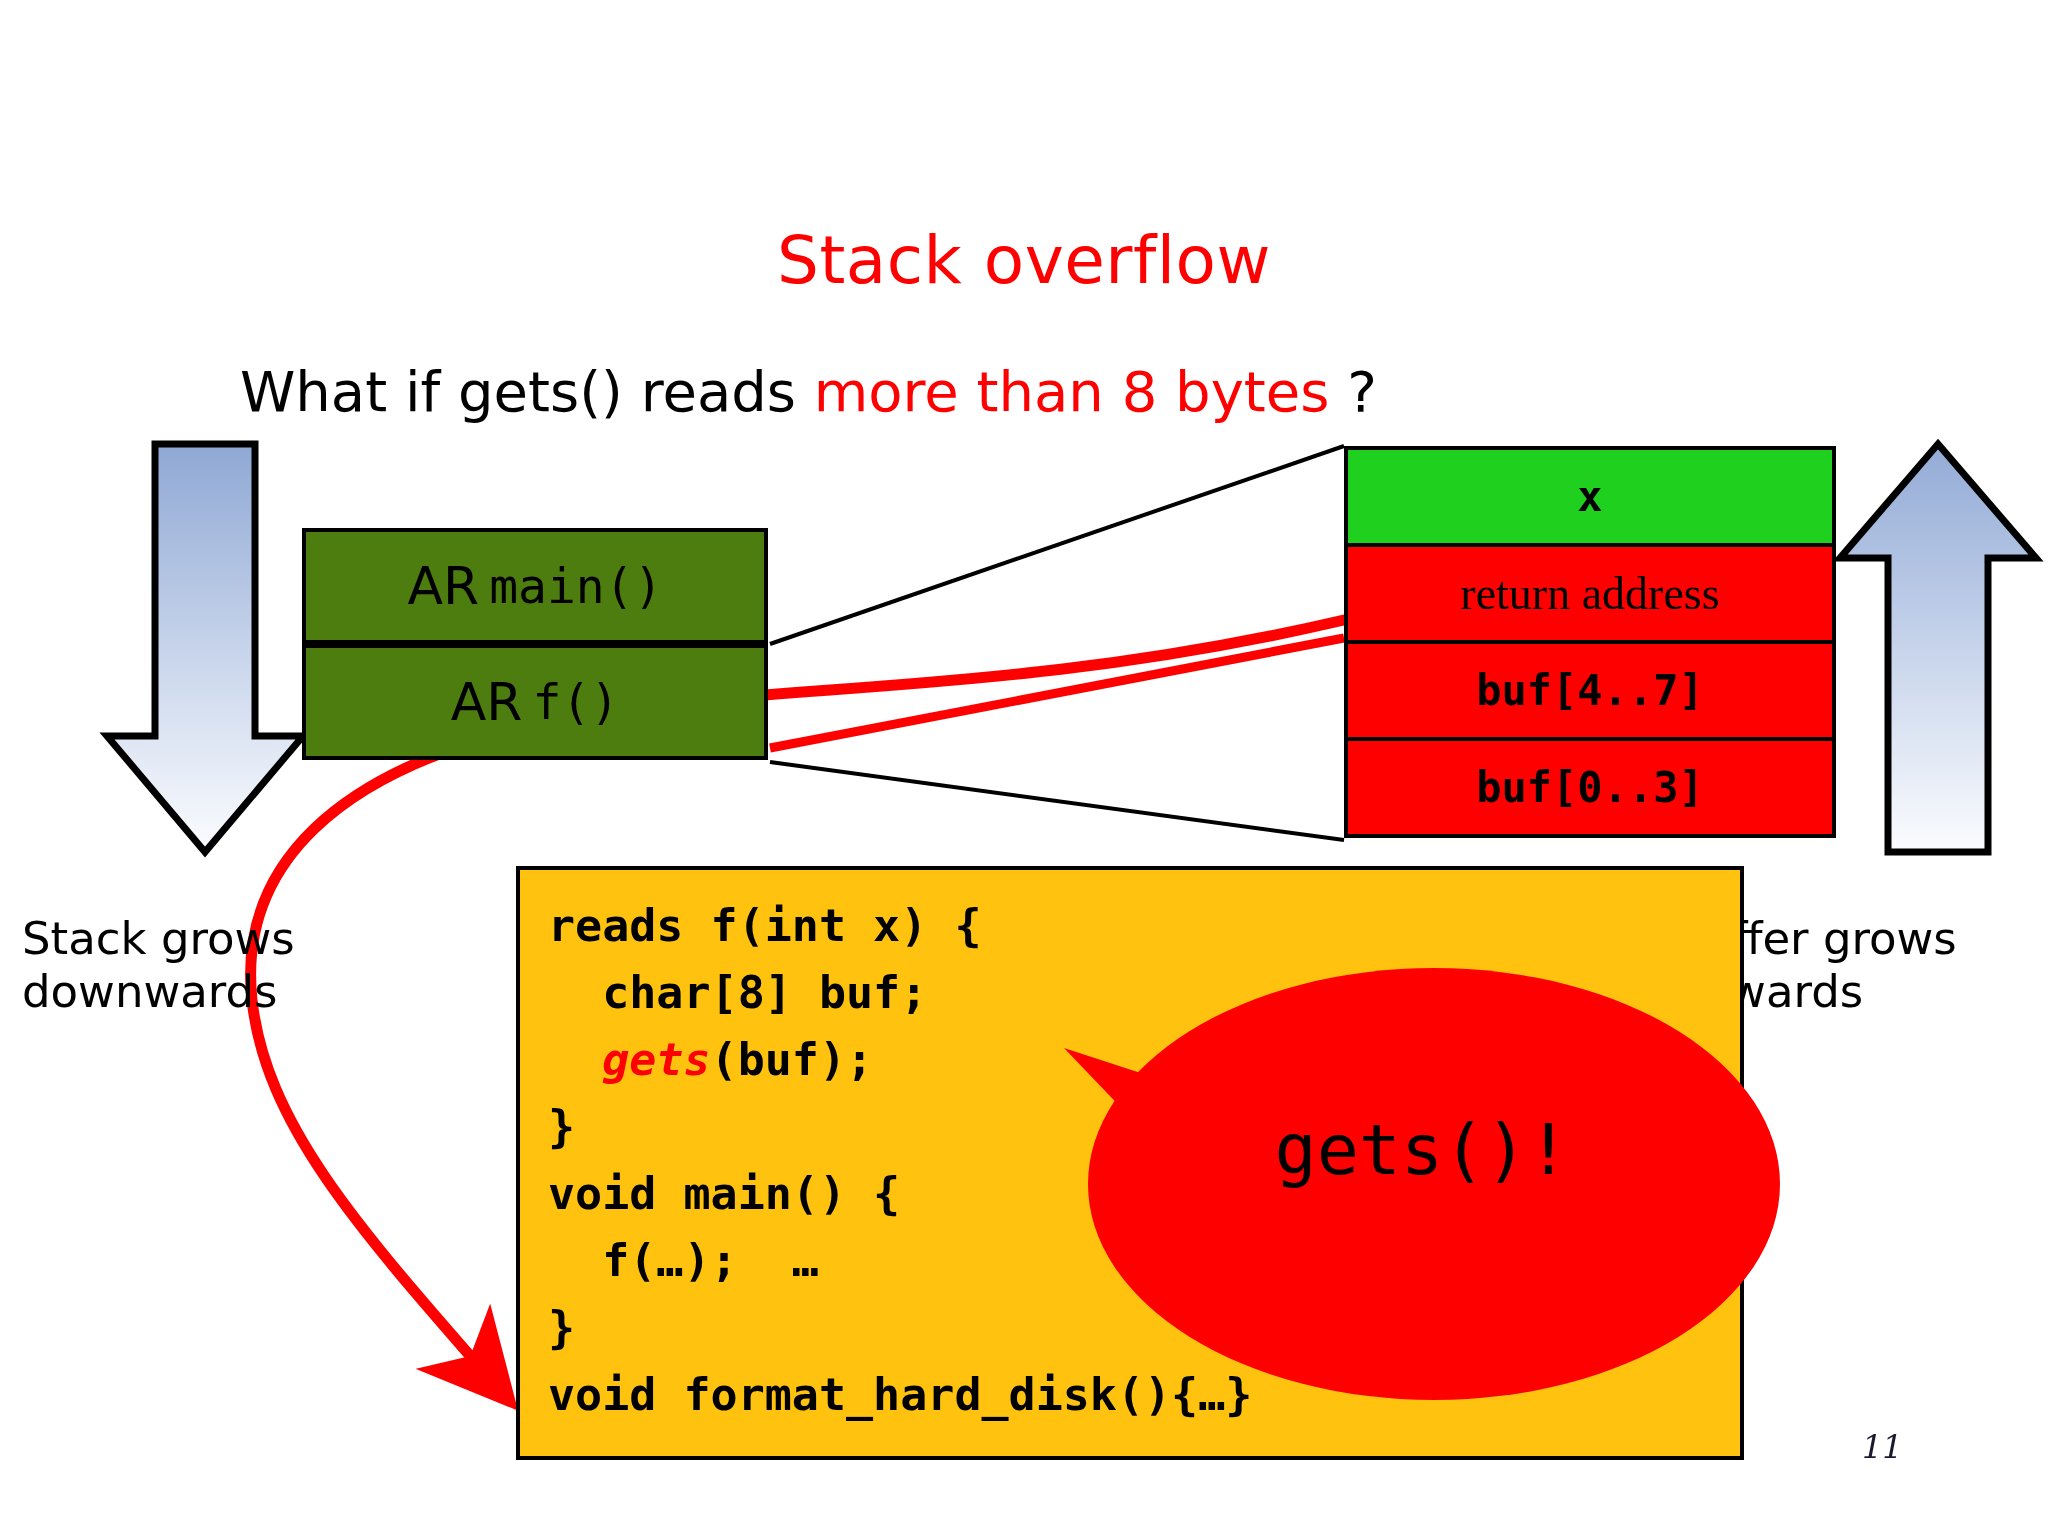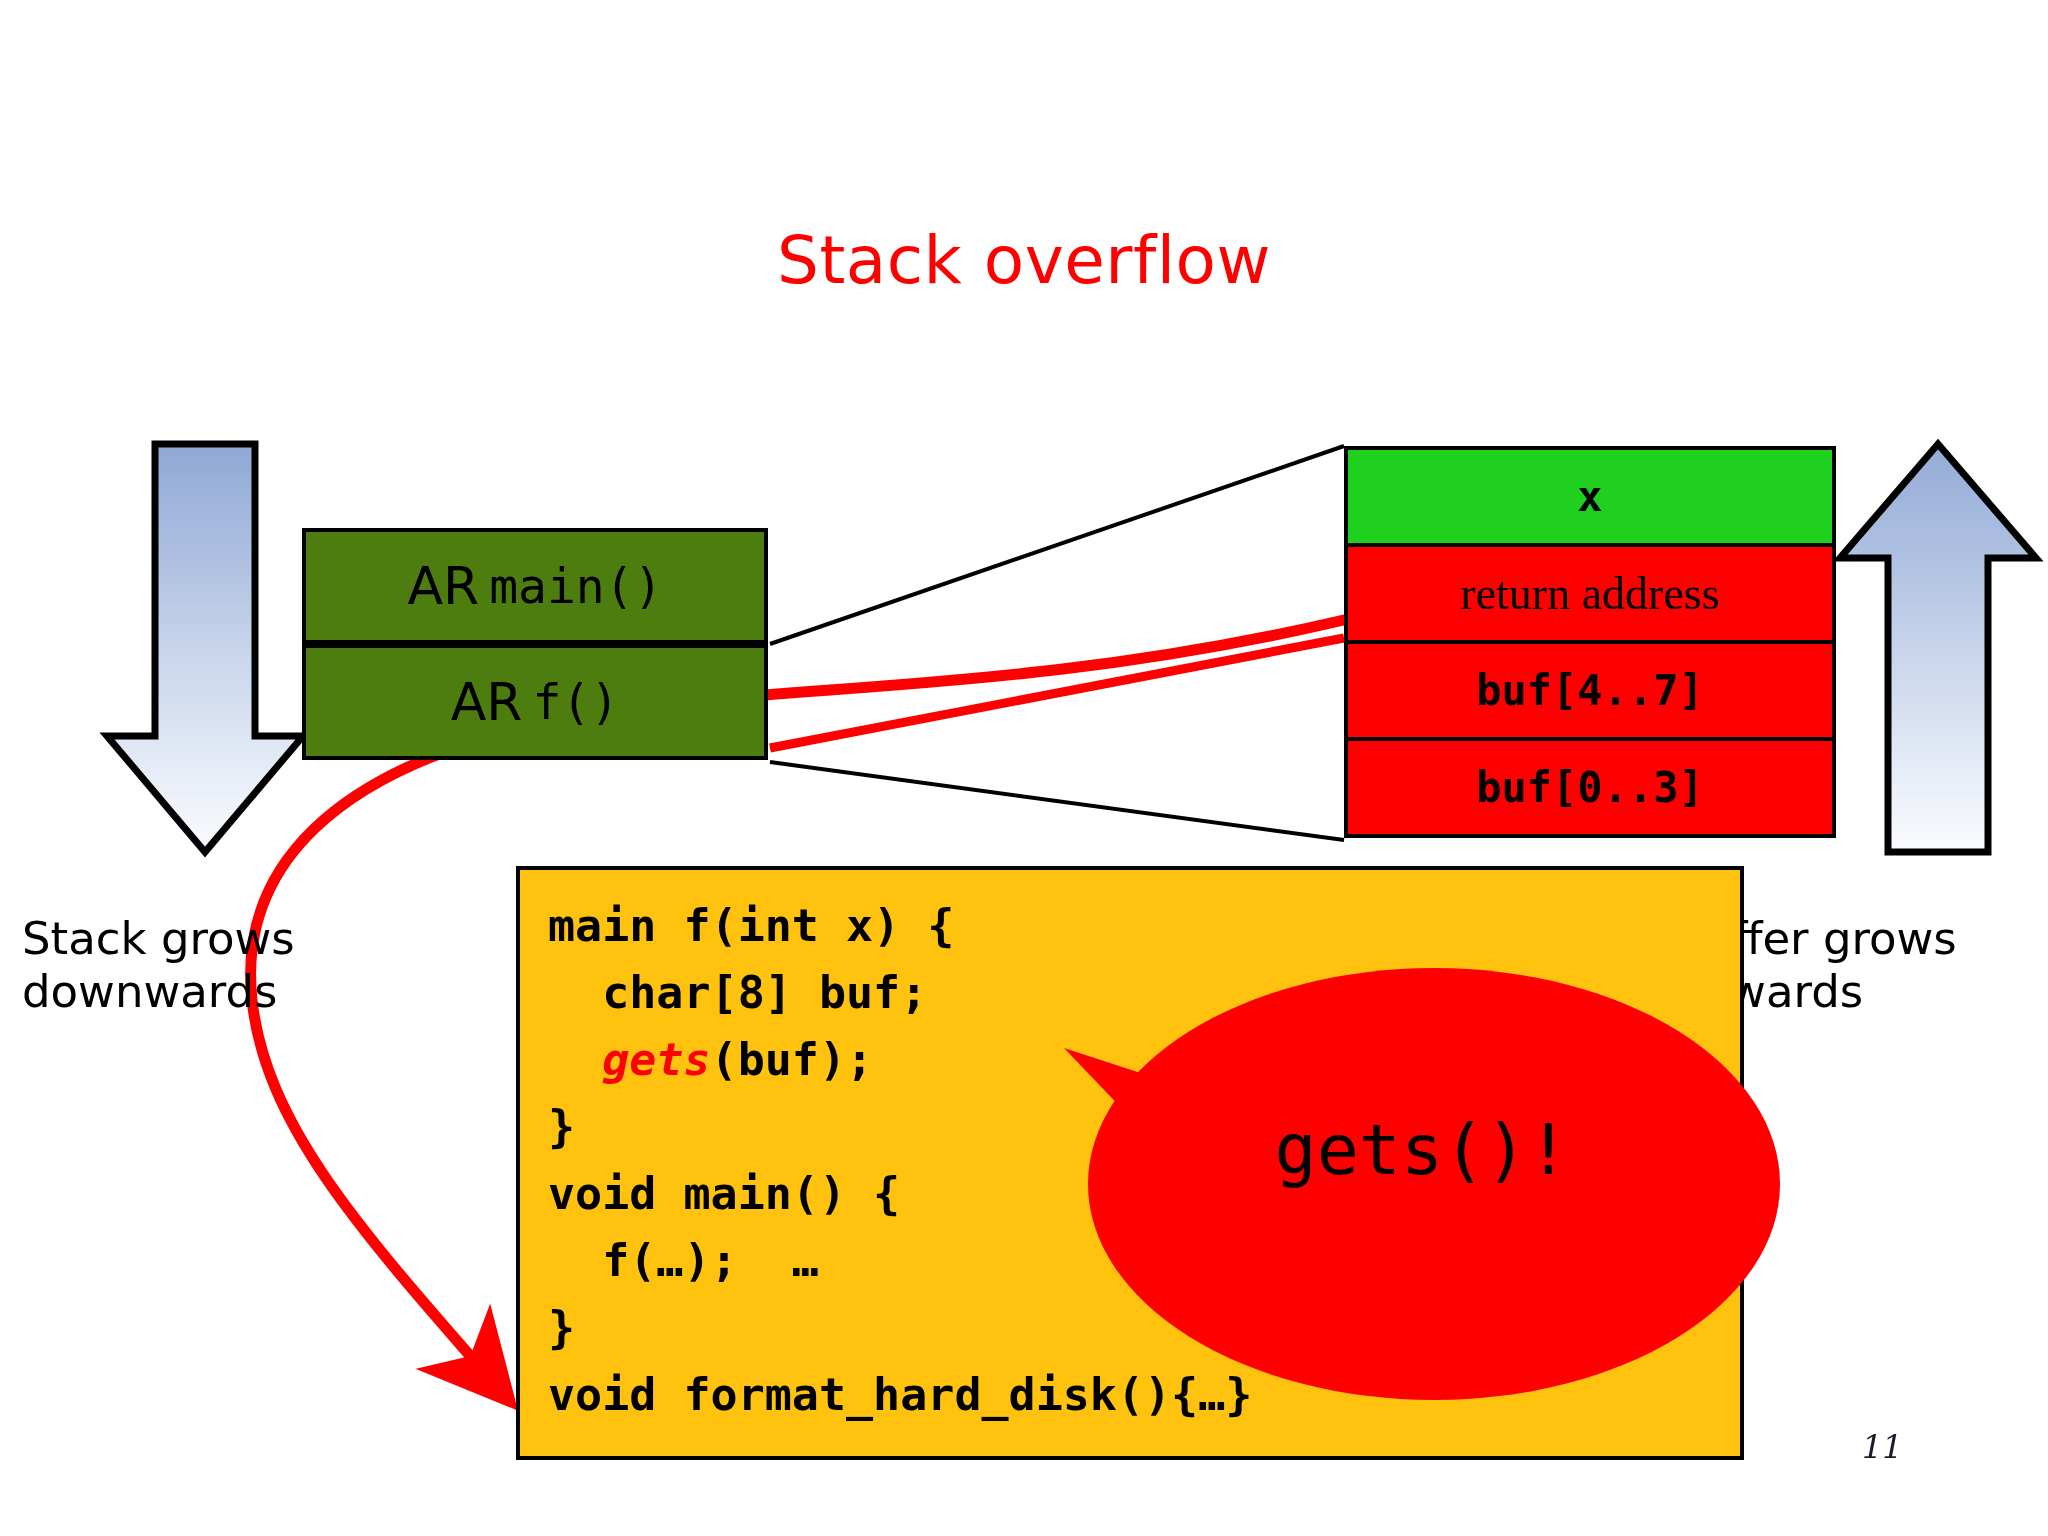--- a/index.html
+++ b/index.html
@@ -156,20 +156,21 @@
     font-style: italic;
   }
 </style>
 </head>
 <body>
 
 <div id="slide">
 
   <div class="abs" id="title">Stack overflow</div>
 
+  <div class="abs" id="subtitle"><span>What if gets() reads </span><span class="hl">more than 8 bytes</span><span> ?</span></div>
 
   <svg class="abs" id="arrow-layer" viewBox="0 0 2048 1536">
     <defs>
       <linearGradient id="gradDown" x1="0" y1="0" x2="0" y2="1">
         <stop offset="0%" stop-color="#8fa8d4"></stop>
         <stop offset="55%" stop-color="#ccd8ed"></stop>
         <stop offset="100%" stop-color="#fbfcfe"></stop>
       </linearGradient>
       <linearGradient id="gradUp" x1="0" y1="0" x2="0" y2="1">
         <stop offset="0%" stop-color="#93abd6"></stop>
@@ -229,21 +230,21 @@
       <span class="mono">buf[0..3]</span>
     </div>
   </div>
 
   <div class="abs side-caption" id="caption-left">Stack grows
 downwards</div>
   <div class="abs side-caption" id="caption-right">Buffer grows
 upwards</div>
 
   <div class="abs" id="code-box">
-    <div class="code-line"><span>main f(int x) {</span><span class="kw-red"></span><span></span></div>
+    <div class="code-line"><span>reads f(int x) {</span><span class="kw-red"></span><span></span></div>
     <div class="code-line"><span>  char[8] buf;</span><span class="kw-red"></span><span></span></div>
     <div class="code-line"><span>  </span><span class="kw-red">gets</span><span>(buf);</span></div>
     <div class="code-line"><span>}</span><span class="kw-red"></span><span></span></div>
     <div class="code-line"><span>void main() {</span><span class="kw-red"></span><span></span></div>
     <div class="code-line"><span>  f(…);  …</span><span class="kw-red"></span><span></span></div>
     <div class="code-line"><span>}</span><span class="kw-red"></span><span></span></div>
     <div class="code-line"><span>void format_hard_disk(){…}</span><span class="kw-red"></span><span></span></div>
   </div>
 
   <svg class="abs" id="callout" viewBox="0 0 716 432">

